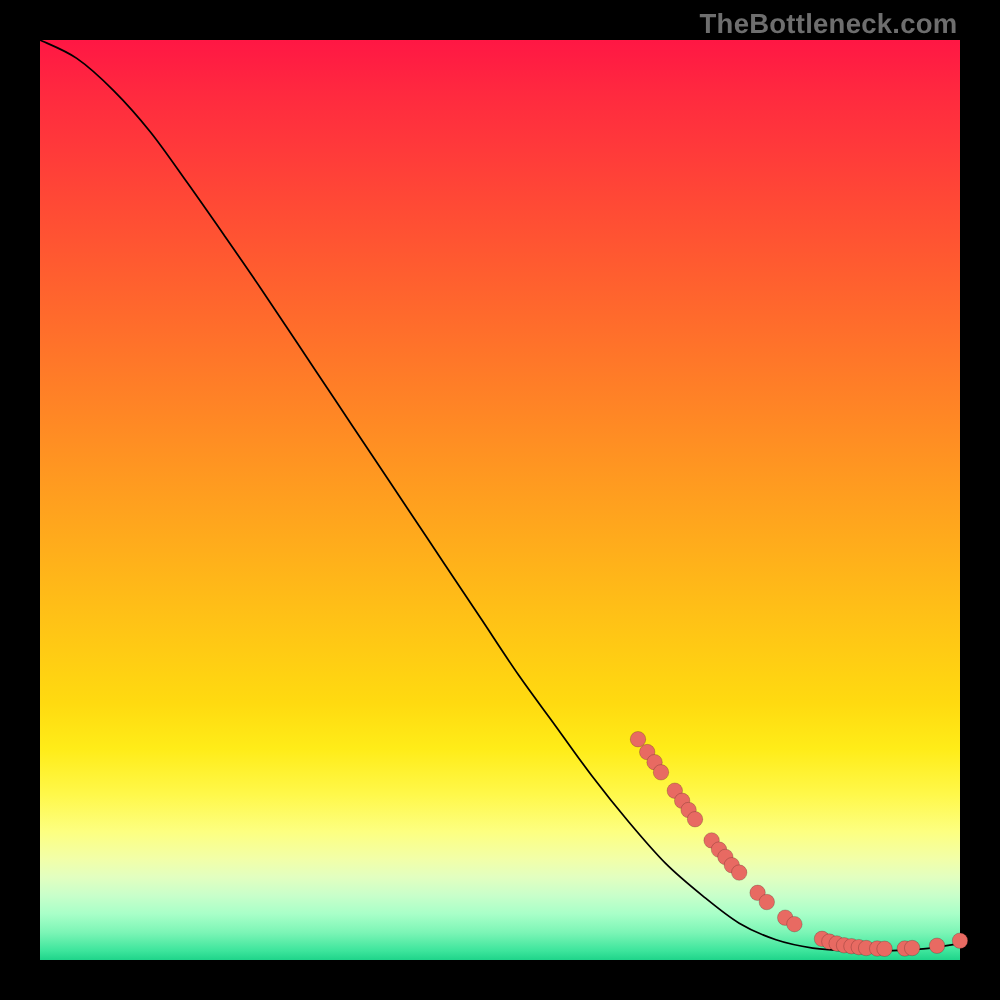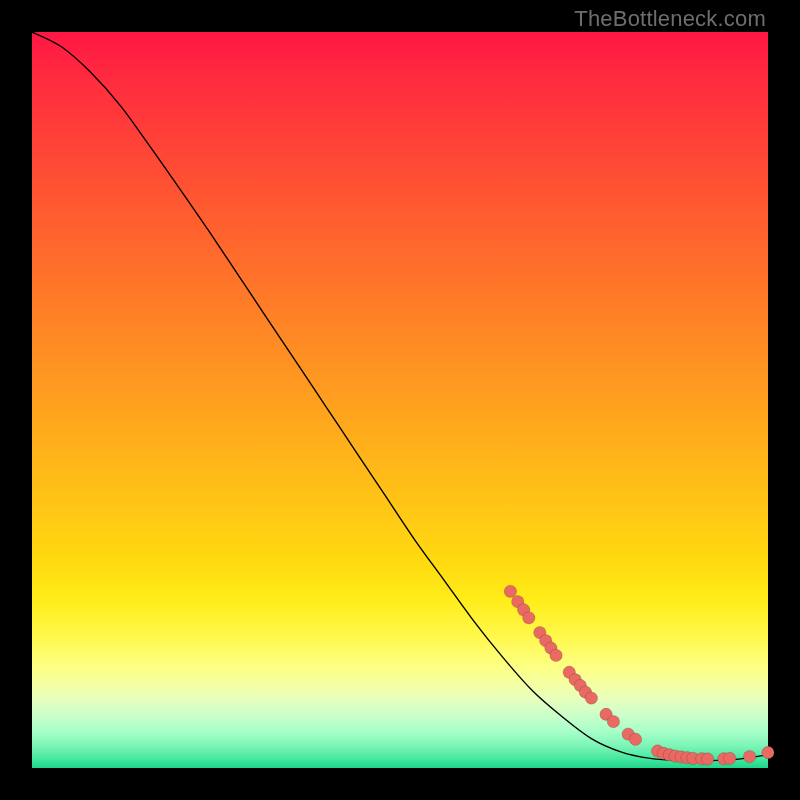--- a/index.html
+++ b/index.html
@@ -49,21 +49,21 @@
       #3de59c 99%,
       #1fd48a 100%
     );
   }
   .credit {
     position: absolute;
     top: 6px;
     right: 34px;
     color: #6e6e6e;
     font-size: 22px;
-    font-weight: 400;
+    font-weight: 700;
     letter-spacing: 0.2px;
     user-select: none;
   }
   svg.overlay {
     position: absolute;
     left: 0;
     top: 0;
     width: 736px;
     height: 736px;
     overflow: visible;

